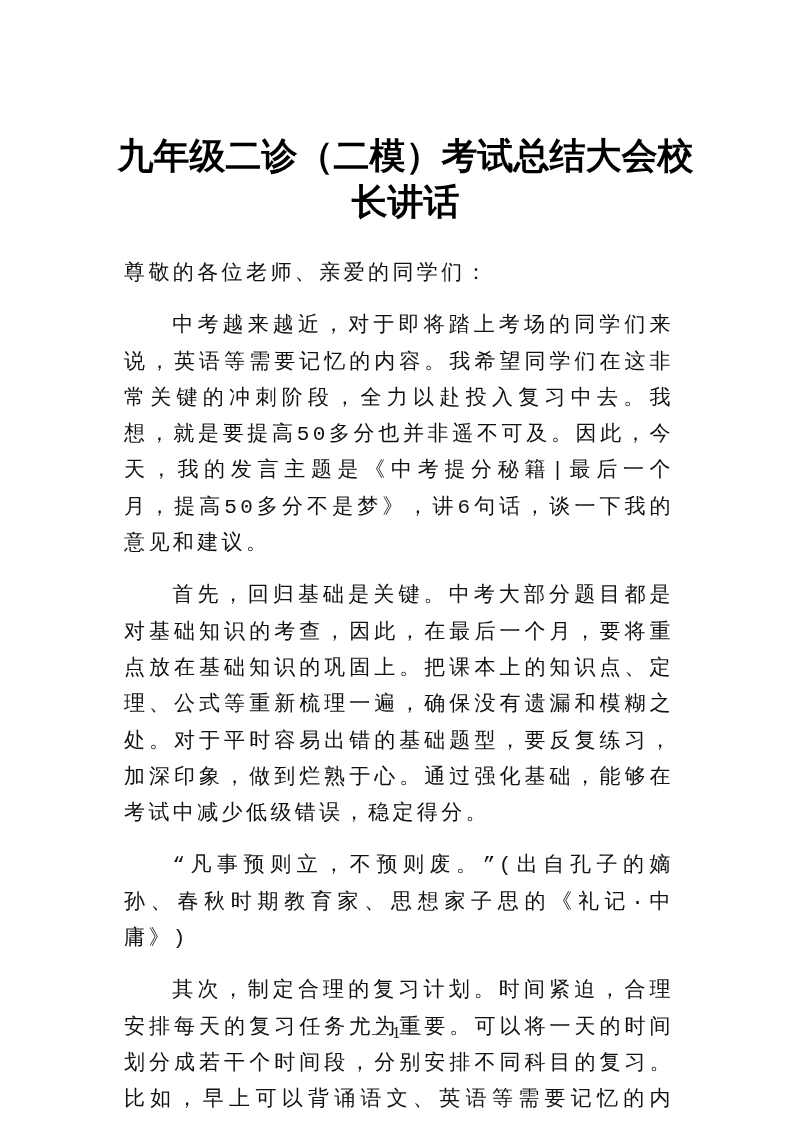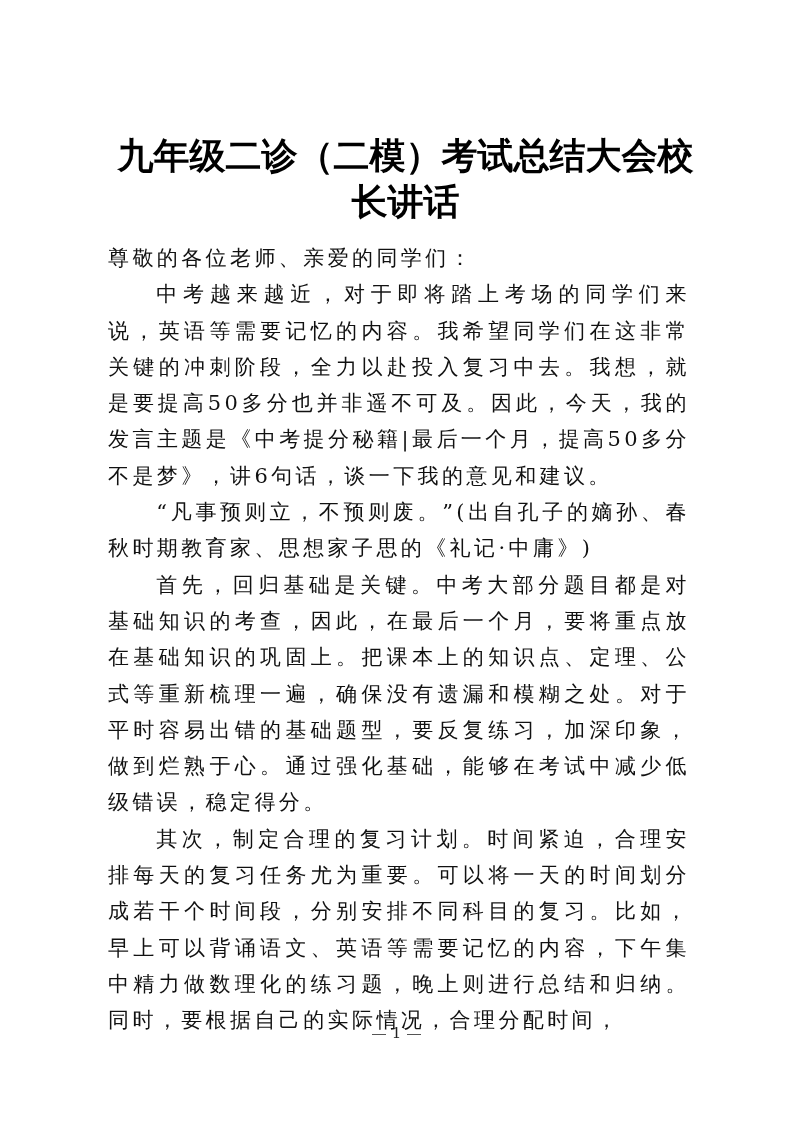--- a/index.html
+++ b/index.html
@@ -42,22 +42,23 @@
       width: 582px;
       font-family: "DejaVu Serif", serif;
       font-size: 21px;
       line-height: 36.3px;
       color: #111111;
       text-align: justify;
       text-justify: inter-character;
       letter-spacing: 3.4px;
     }
     .body p {
-      margin: 0;
+      margin: 16px;
       padding: 0;
+      font-family: Liberation Mono, monospace;
     }
     .body p.indent {
       text-indent: 2.3em;
     }
     .footer {
       position: absolute;
       left: 0;
       width: 793px;
       top: 1024px;
       text-align: center;
@@ -77,22 +78,22 @@
 </head>
 <body>
 
 <div class="page">
 
   <h1 class="title">九年级二诊（二模）考试总结大会校长讲话</h1>
 
   <div class="body">
     <p>尊敬的各位老师、亲爱的同学们：</p>
     <p class="indent">中考越来越近，对于即将踏上考场的同学们来说，英语等需要记忆的内容。我希望同学们在这非常关键的冲刺阶段，全力以赴投入复习中去。我想，就是要提高50多分也并非遥不可及。因此，今天，我的发言主题是《中考提分秘籍|最后一个月，提高50多分不是梦》，讲6句话，谈一下我的意见和建议。</p>
+    <p class="indent">首先，回归基础是关键。中考大部分题目都是对基础知识的考查，因此，在最后一个月，要将重点放在基础知识的巩固上。把课本上的知识点、定理、公式等重新梳理一遍，确保没有遗漏和模糊之处。对于平时容易出错的基础题型，要反复练习，加深印象，做到烂熟于心。通过强化基础，能够在考试中减少低级错误，稳定得分。</p>
     <p class="indent">“凡事预则立，不预则废。”(出自孔子的嫡孙、春秋时期教育家、思想家子思的《礼记·中庸》)</p>
-    <p class="indent">首先，回归基础是关键。中考大部分题目都是对基础知识的考查，因此，在最后一个月，要将重点放在基础知识的巩固上。把课本上的知识点、定理、公式等重新梳理一遍，确保没有遗漏和模糊之处。对于平时容易出错的基础题型，要反复练习，加深印象，做到烂熟于心。通过强化基础，能够在考试中减少低级错误，稳定得分。</p>
     <p class="indent">其次，制定合理的复习计划。时间紧迫，合理安排每天的复习任务尤为重要。可以将一天的时间划分成若干个时间段，分别安排不同科目的复习。比如，早上可以背诵语文、英语等需要记忆的内容，下午集中精力做数理化的练习题，晚上则进行总结和归纳。同时，要根据自己的实际情况，合理分配时间，</p>
   </div>
 
   <div class="footer">
     <span class="dash"></span><span>1</span><span class="dash"></span>
   </div>
 
 </div>
 
 </body></html>

